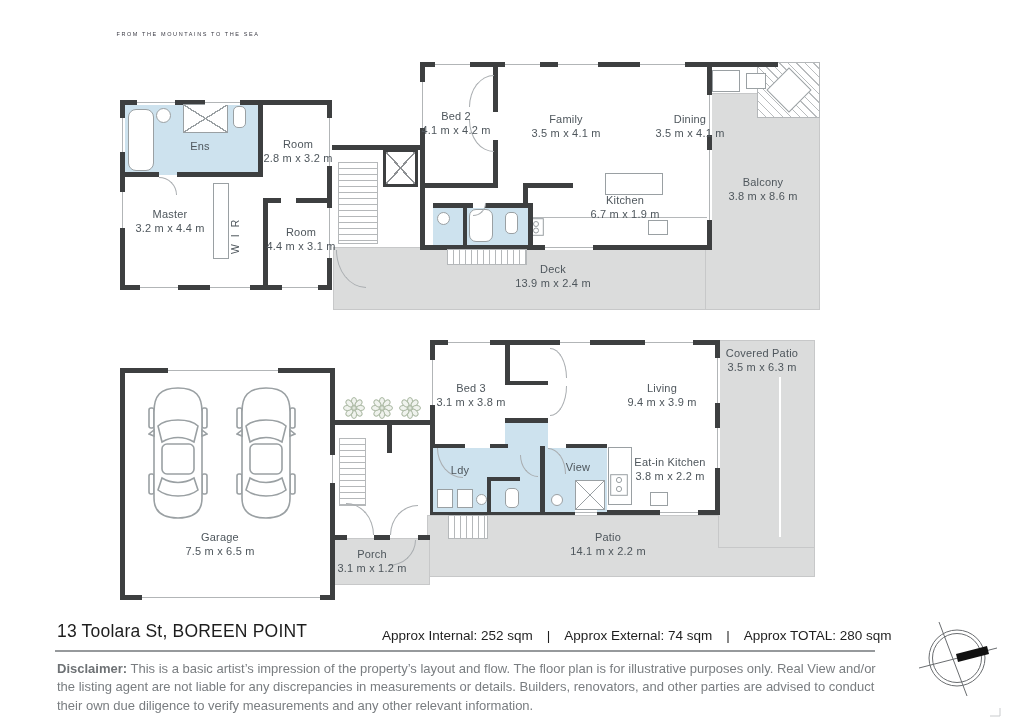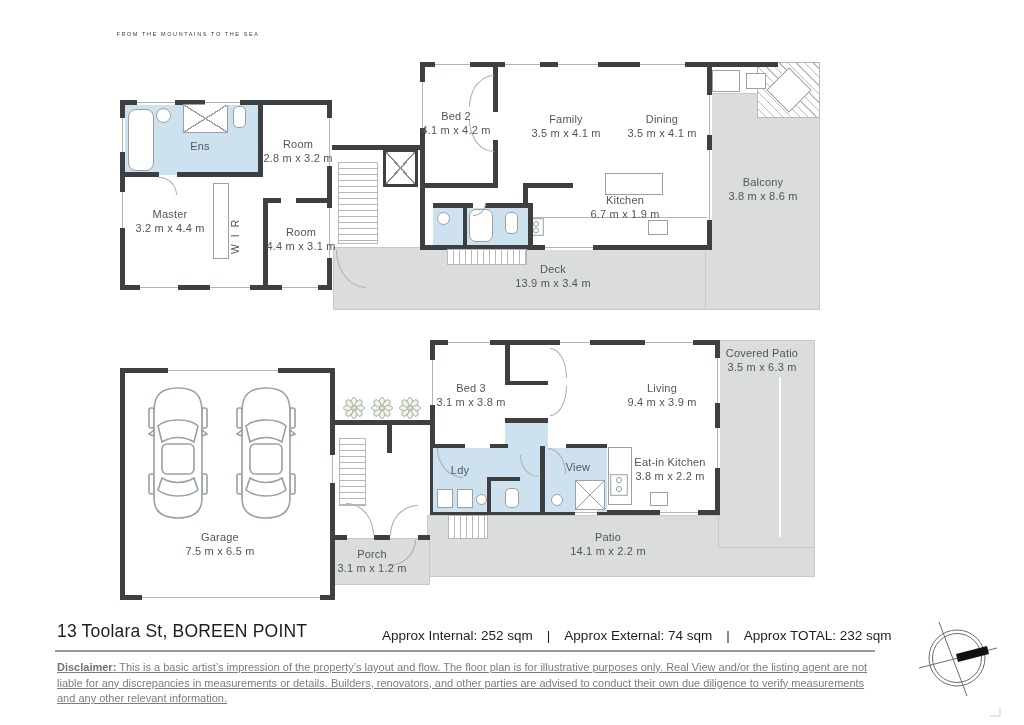--- a/index.html
+++ b/index.html
@@ -51,21 +51,21 @@
          writing-mode:vertical-rl;transform:rotate(180deg);}
   .thinline{position:absolute;background:#b5b8ba;}
   
   .logo{position:absolute;left:103px;top:30px;width:170px;text-align:center;color:#24242e;}
   .logo .brand{font-family:"Liberation Serif",serif;font-size:27px;letter-spacing:2px;}
   .logo .tag{font-size:5.5px;letter-spacing:1.6px;margin-top:1px;color:#3a3a44;}
   
   .addr{position:absolute;left:57px;top:621px;font-size:17.5px;color:#1d1d1d;letter-spacing:.2px;}
   .stats{position:absolute;left:382px;top:628px;display:flex;gap:14px;font-size:13.5px;color:#1f1f1f;white-space:nowrap;}
   .rule{position:absolute;left:55px;top:650px;width:820px;height:2px;background:#96999c;}
-  .disc{position:absolute;left:57px;top:660px;width:824px;font-size:11px;line-height:1.42;color:#797d80;text-decoration:underline;}
+  .disc{position:absolute;left:57px;top:660px;width:824px;font-size:13px;line-height:1.42;color:#797d80;}
   .disc b{color:#6e7275;}
   svg{display:block;}
 </style>
 </head>
 <body>
 
 <div class="page">
 
   <div class="logo">
     <div class="tag">FROM THE MOUNTAINS TO THE SEA</div>
@@ -171,35 +171,35 @@
         <div class="dm">4.4 m x 3.1 m</div>
       </div>
     <div class="lbl" style="left:406px;top:110px;width:100px">
         <div class="nm">Bed 2</div>
         <div class="dm">4.1 m x 4.2 m</div>
       </div>
     <div class="lbl" style="left:516px;top:113px;width:100px">
         <div class="nm">Family</div>
         <div class="dm">3.5 m x 4.1 m</div>
       </div>
-    <div class="lbl" style="left:612px;top:113px;width:100px">
+    <div class="lbl" style="left:640px;top:113px;width:100px">
         <div class="nm">Dining</div>
         <div class="dm">3.5 m x 4.1 m</div>
       </div>
     <div class="lbl" style="left:575px;top:194px;width:100px">
         <div class="nm">Kitchen</div>
         <div class="dm">6.7 m x 1.9 m</div>
       </div>
     <div class="lbl" style="left:713px;top:176px;width:100px">
         <div class="nm">Balcony</div>
         <div class="dm">3.8 m x 8.6 m</div>
       </div>
     <div class="lbl" style="left:503px;top:263px;width:100px">
         <div class="nm">Deck</div>
-        <div class="dm">13.9 m x 3.4 m</div>
+        <div class="dm">13.9 m x 2.4 m</div>
       </div>
   </div>
 
   <div>
 
     <div class="gray" style="left:427px;top:515px;width:388px;height:62px"></div>
     <div class="gray" style="left:718px;top:340px;width:97px;height:208px"></div>
     <div class="thinline" style="left:779px;top:377px;width:2px;height:160px;background:#fff"></div>
     <div class="gray" style="left:325px;top:538px;width:105px;height:47px"></div>
 
@@ -369,21 +369,21 @@
       </div>
   </div>
 
   <div>
     <div class="addr">13 Toolara St, BOREEN POINT</div>
     <div class="stats">
       <span>Approx Internal: 252 sqm</span>
       <span>|</span>
       <span>Approx External: 74 sqm</span>
       <span>|</span>
-      <span>Approx TOTAL: 232 sqm</span>
+      <span>Approx TOTAL: 280 sqm</span>
     </div>
     <div class="rule"></div>
     <div class="disc"><b>Disclaimer:</b> <span>This is a basic artist’s impression of the property’s layout and flow. The floor plan is for illustrative purposes only. Real View and/or the listing agent are not liable for any discrepancies in measurements or details. Builders, renovators, and other parties are advised to conduct their own due diligence to verify measurements and any other relevant information.</span></div>
     <svg class="abs" style="left:916px;top:620px" width="88" height="100" viewBox="0 0 88 100">
       <g fill="none" stroke="#6a6d70" stroke-width="1">
         <circle cx="41" cy="38" r="28"></circle>
         <circle cx="41" cy="38" r="24.5"></circle>
         <line x1="3" y1="48" x2="81" y2="28"></line>
         <line x1="23" y1="2" x2="51" y2="76"></line>
       </g>

